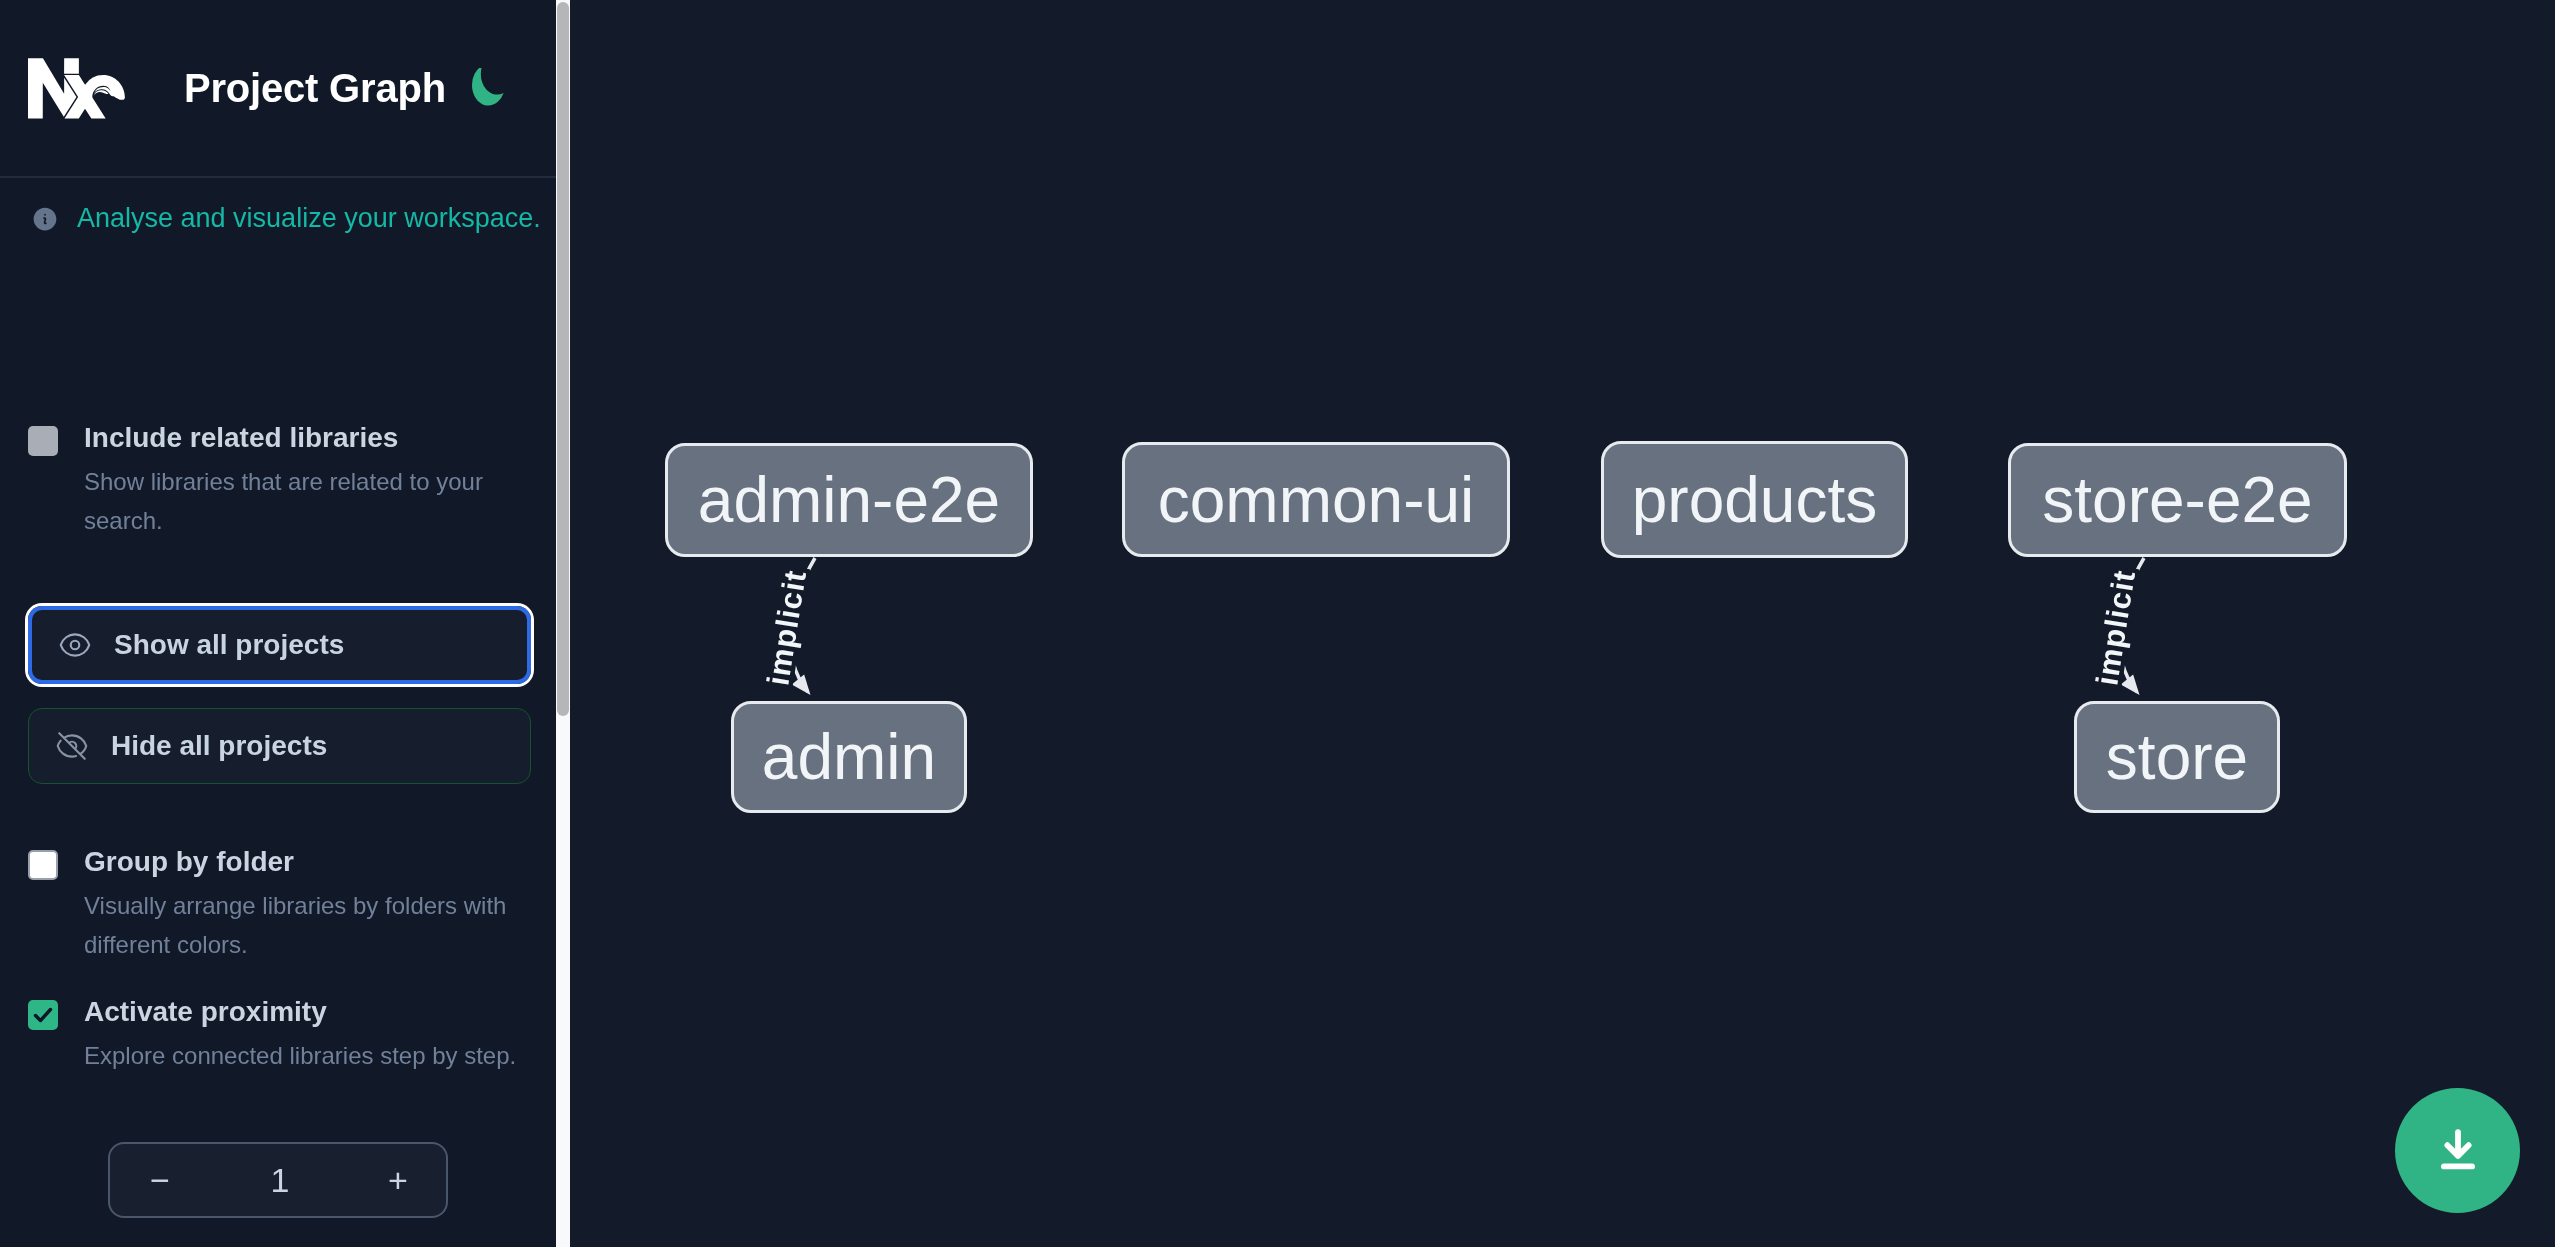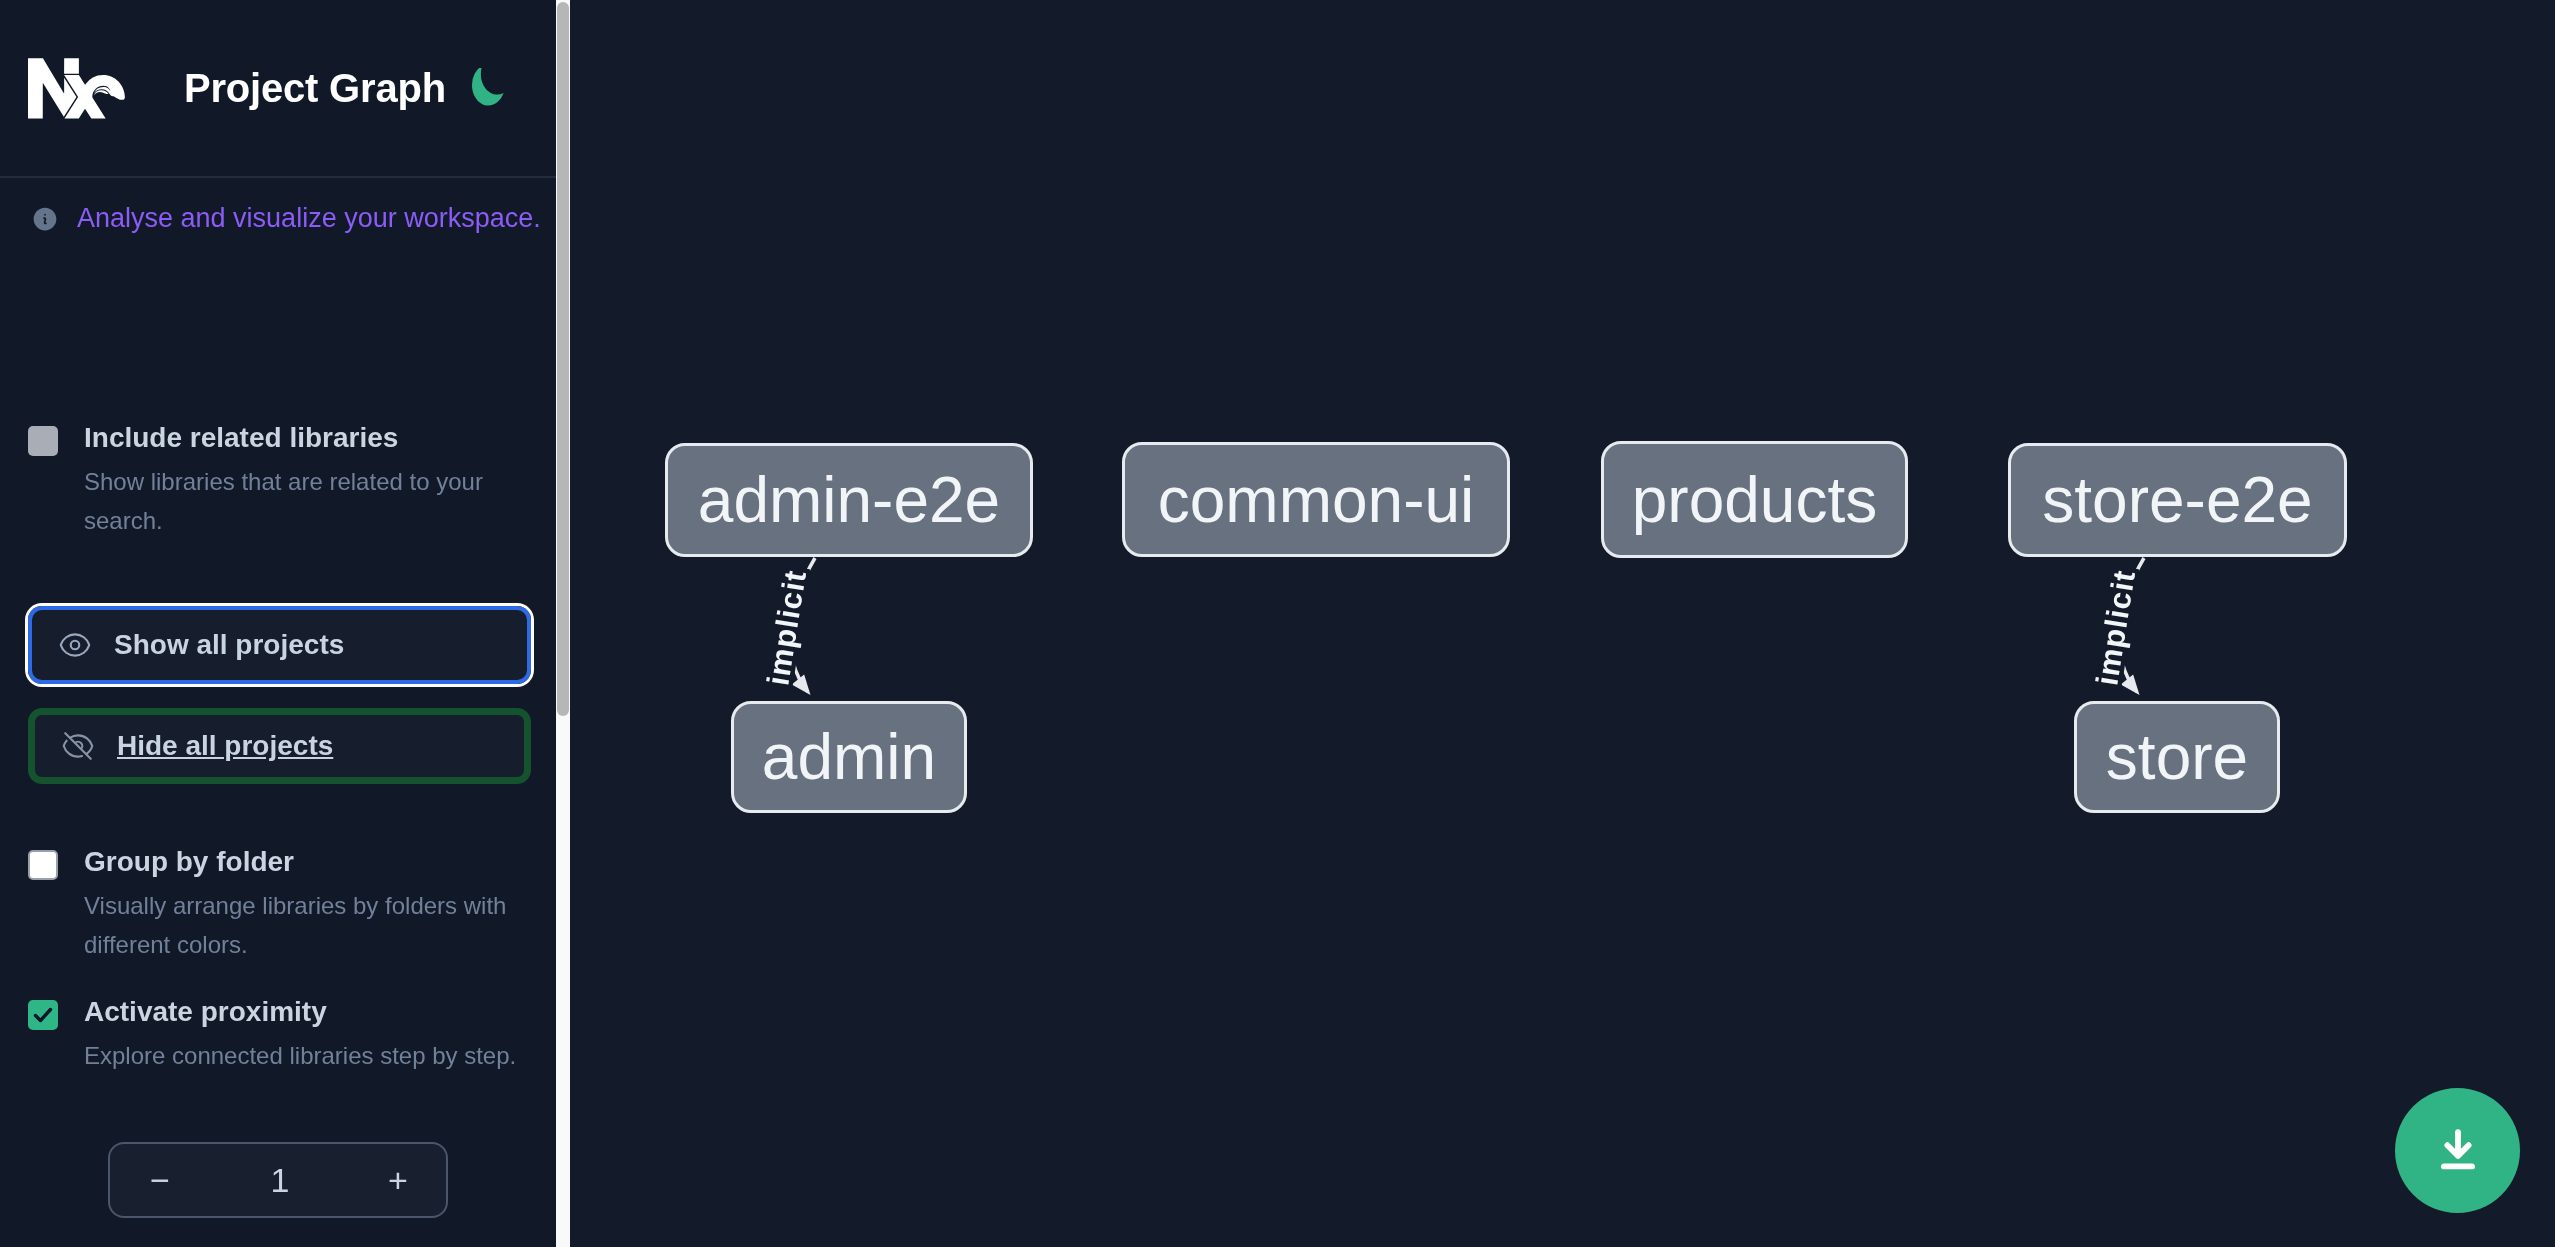--- a/index.html
+++ b/index.html
@@ -22,21 +22,21 @@
 
   
   .sidebar { position:absolute; left:0; top:0; width:556px; height:1247px; background:#111827; }
   .sb-header { position:absolute; left:0; top:0; width:556px; height:178px; border-bottom:2px solid #222c3f; }
   .nx-logo { position:absolute; left:28px; top:58px; }
   .page-title { position:absolute; left:184px; top:64px; font-size:40px; line-height:48px;
                 font-weight:600; color:#ffffff; letter-spacing:-0.2px; }
   .theme-toggle { position:absolute; left:466px; top:66px; width:44px; height:44px;
                   background:transparent; border:none; cursor:pointer; }
   .tagline { position:absolute; left:31px; top:203px; display:flex; align-items:center; gap:18px;
-             color:#8b5cf6; font-size:27px; }
+             color:#14b8a6; font-size:27px; }
   .searchbox { position:absolute; left:28px; top:315px; width:502px; height:70px;
                background:#1a2334; border-radius:12px; display:flex; align-items:stretch; overflow:hidden; }
   .search-iconwrap { width:67px; display:flex; align-items:center; justify-content:center;
                      border-right:2px solid rgba(255,255,255,0.09); }
   .searchbox input { flex:1; background:transparent; border:none; outline:none; padding:0 10px 0 16px;
                      font-family:"Liberation Sans", sans-serif; font-size:29px; color:#dbe4f0; }
   .searchbox input::placeholder { color:#90a0b7; }
 
   .check-row { position:absolute; left:28px; width:502px; }
   .check-row .cbx { position:absolute; left:0; width:30px; height:30px; border-radius:5px; cursor:pointer;
@@ -45,21 +45,21 @@
   .cbx-white { background:#ffffff; border:2px solid #9aa0aa; }
   .cbx-green { background:#2fb687; }
   .check-row .lbl { position:absolute; left:56px; top:-4px; font-size:28px; font-weight:600; color:#cbd5e1; }
   .check-row .dsc { position:absolute; left:56px; top:36px; width:458px; font-size:24px; line-height:39px; color:#71819a; }
 
   .sb-btn { position:absolute; left:28px; width:503px; height:78px; border-radius:14px;
             background:rgba(255,255,255,0.025); display:flex; align-items:center; gap:22px;
             padding:18px 26px; cursor:pointer; font-family:"Liberation Sans", sans-serif;
             font-size:28px; font-weight:600; color:#c9d4e2; }
   .btn-show { top:606px; border:4px solid #2d6ae3; box-shadow:0 0 0 3px #ffffff; }
-  .btn-hide { top:708px; height:76px; border:7px solid #14532d;text-decoration:underline; }
+  .btn-hide { top:708px; height:76px; border:1px solid #14532d; }
 
   .stepper { position:absolute; left:108px; top:1142px; width:340px; height:76px;
              border:2px solid #4a576b; border-radius:16px; display:flex; background:#18202f; overflow:hidden; }
   .stepper .seg { display:flex; align-items:center; justify-content:center; color:#cbd5e1;
                   background:transparent; border:none; font-family:"Liberation Sans", sans-serif;
                   font-size:34px; cursor:pointer; }
   .seg-minus { width:100px; border-right:2px solid #4a576b; }
   .seg-value { width:140px; border-right:2px solid #4a576b; font-size:32px; color:#f1f5f9; cursor:default; }
   .seg-plus { flex:1; }
 

